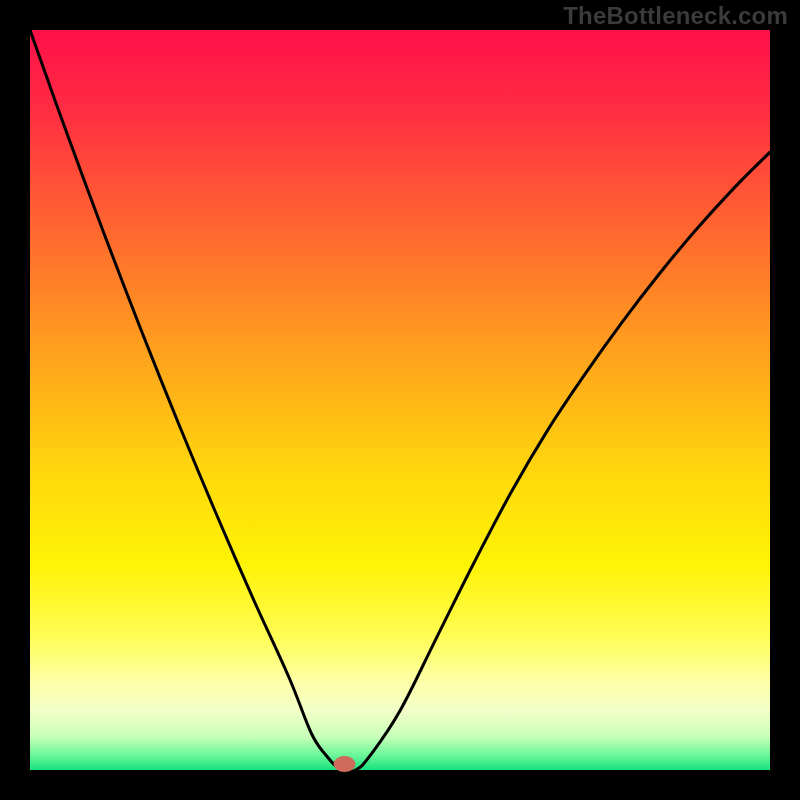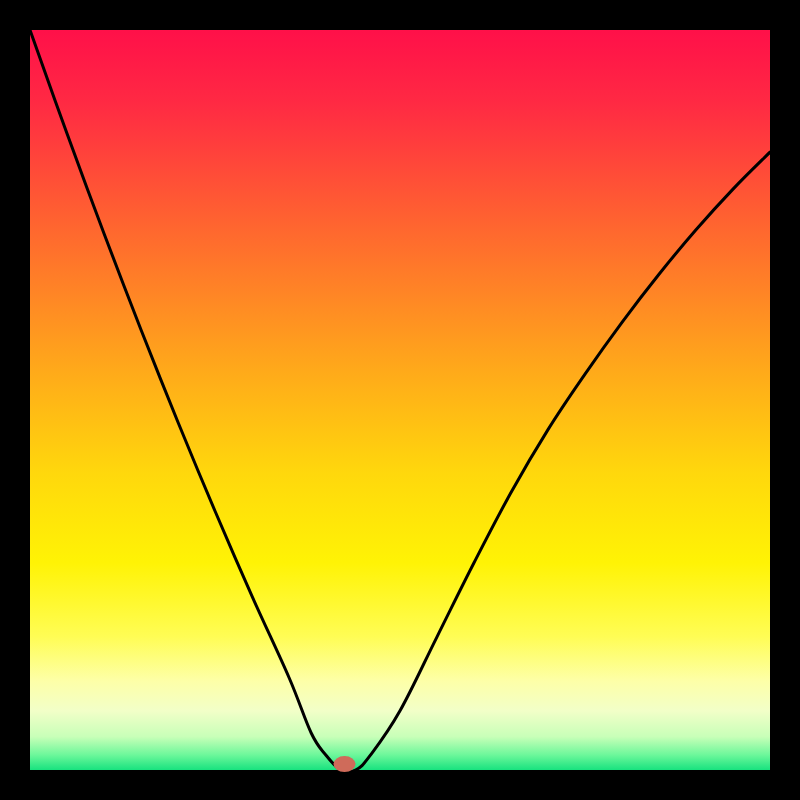--- a/index.html
+++ b/index.html
@@ -30,20 +30,21 @@
   svg {
     position: absolute;
     top: 0;
     left: 0;
   }
 </style>
 </head>
 <body>
 
 <div class="frame">
+  <div class="watermark">TheBottleneck.com</div>
   <svg id="chart-svg" width="800" height="800" viewBox="0 0 800 800">
     <defs>
       <linearGradient id="bg-grad" x1="0" y1="0" x2="0" y2="1">
           <stop offset="0%" stop-color="#ff1049"></stop>
           <stop offset="10%" stop-color="#ff2a43"></stop>
           <stop offset="25%" stop-color="#ff6031"></stop>
           <stop offset="45%" stop-color="#ffa61b"></stop>
           <stop offset="60%" stop-color="#ffd80c"></stop>
           <stop offset="72%" stop-color="#fff305"></stop>
           <stop offset="82%" stop-color="#fffd55"></stop>

